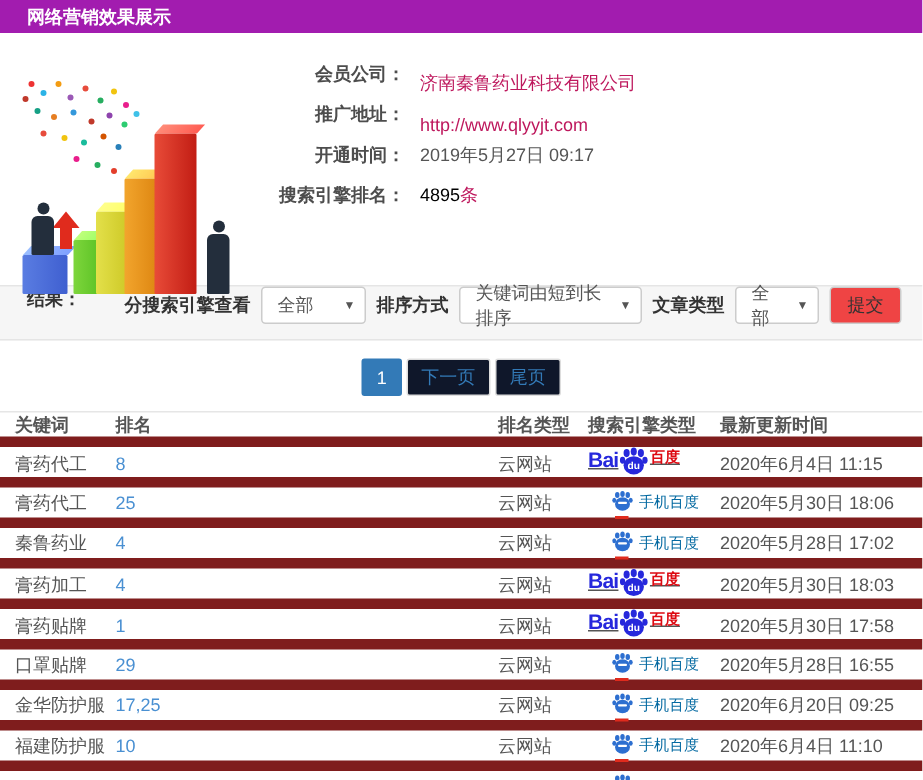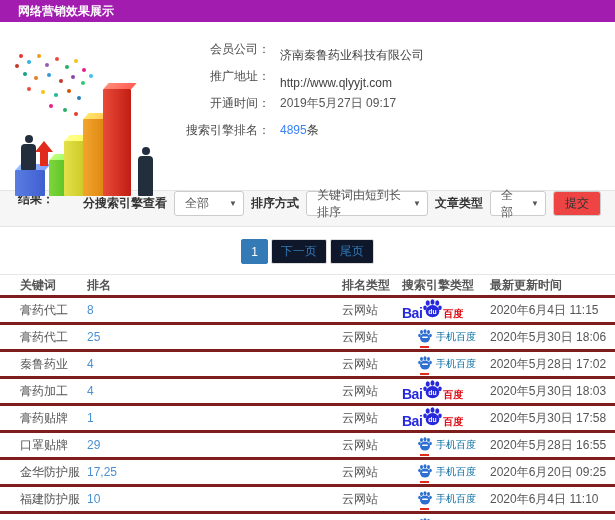--- a/index.html
+++ b/index.html
@@ -35,25 +35,25 @@
     background:#e02b1d; }
   .person { position:absolute; }
   .person .head { width:8px; height:8px; border-radius:50%; background:#232e3c; margin:0 auto 1px; }
   .person .body { width:15px; height:26px; background:#232e3c; border-radius:4px 4px 1px 1px; }
   .person-left { left:16px; bottom:28px; }
   .person-right { left:133px; bottom:2px; }
   .person-right .body { height:40px; }
 
   .info-list { position:absolute; left:178px; top:14px; }
   .info-row { display:flex; align-items:center; height:27px; }
-  .info-label { width:92px; text-align:right; font-weight:normal; color:#4d4d4d; }
+  .info-label { width:92px; text-align:right; font-weight:bold; color:#4d4d4d; }
   .info-value { margin-left:10px; }
-  .v-link { color:#404040;margin-top:12px; }
+  .v-link { color:#be185d;margin-top:12px; }
   .v-dark { color:#555; }
-  .v-red { color:#3b82f6; }
+  .v-red { color:#000000; }
 
   
   .filterbar { height:37px; background:#f6f6f6; border-top:1px solid #e5e5e5;
     border-bottom:1px solid #e5e5e5; display:flex; align-items:flex-start; padding:0 14px 0 18px; }
   .result-label { font-weight:bold; color:#333; }
   .filter-controls { margin-left:auto; display:flex; align-items:center; gap:7px; }
   .f-label { font-weight:bold; color:#333; white-space:nowrap; }
   .f-select { background:#fff; border:1px solid #ccc; border-radius:3px; height:25px;
     display:flex; align-items:center; padding:0 6px 0 10px; color:#555; cursor:pointer; }
   .f-select .caret { margin-left:auto; padding-left:8px; font-size:8px; color:#555; }
@@ -64,28 +64,28 @@
   
   .pagination { display:flex; justify-content:center; gap:3px; margin:12px 0 10px; }
   .page-btn { min-width:26px; height:25px; display:flex; align-items:center; justify-content:center;
     padding:0 9px; border:1px solid #ddd; background:#0f172a; color:#337ab7; cursor:pointer;
     border-radius:2px; }
   .page-btn.active { background:#337ab7; border-color:#337ab7; color:#fff; }
 
   
   .table { border-top:1px solid #e6e6e6; }
   .trow { display:grid; grid-template-columns:67px 255px 60px 88px 1fr;
-    padding-left:20px; align-items:center; height:27px; border-bottom:3px solid #7f1d1d; }
+    padding-left:10px; align-items:center; height:27px; border-bottom:7px solid #7f1d1d; }
   .thead { height:23px; font-weight:bold; color:#555; }
   .rank-link { color:#4a90d2; cursor:pointer; }
   .cell { white-space:nowrap; overflow:visible; }
 
   
   .engine { display:flex; align-items:center; }
-  .logo-pc { display:flex; align-items:flex-end; gap:1px; }
+  .logo-pc { display:flex; align-items:flex-start; gap:1px;text-decoration:underline; }
   .logo-pc .bai { color:#2628dc; font-size:14px; font-weight:bold; font-style:normal;
     letter-spacing:-0.5px; }
   .logo-pc .cn { color:#dd0a12; font-size:10px; font-weight:bold; font-style:normal; }
   .logo-mobile { display:flex; align-items:center; gap:4px; margin-left:16px; }
   .logo-mobile .m-cn { color:#0369a1; font-size:10px; font-style:normal; }
   .paw-wrap { position:relative; display:inline-block; }
   .red-underline { position:absolute; left:2px; bottom:-2px; width:9px; height:2px; background:#e02b1d; }
 </style>
 </head>
 <body>

